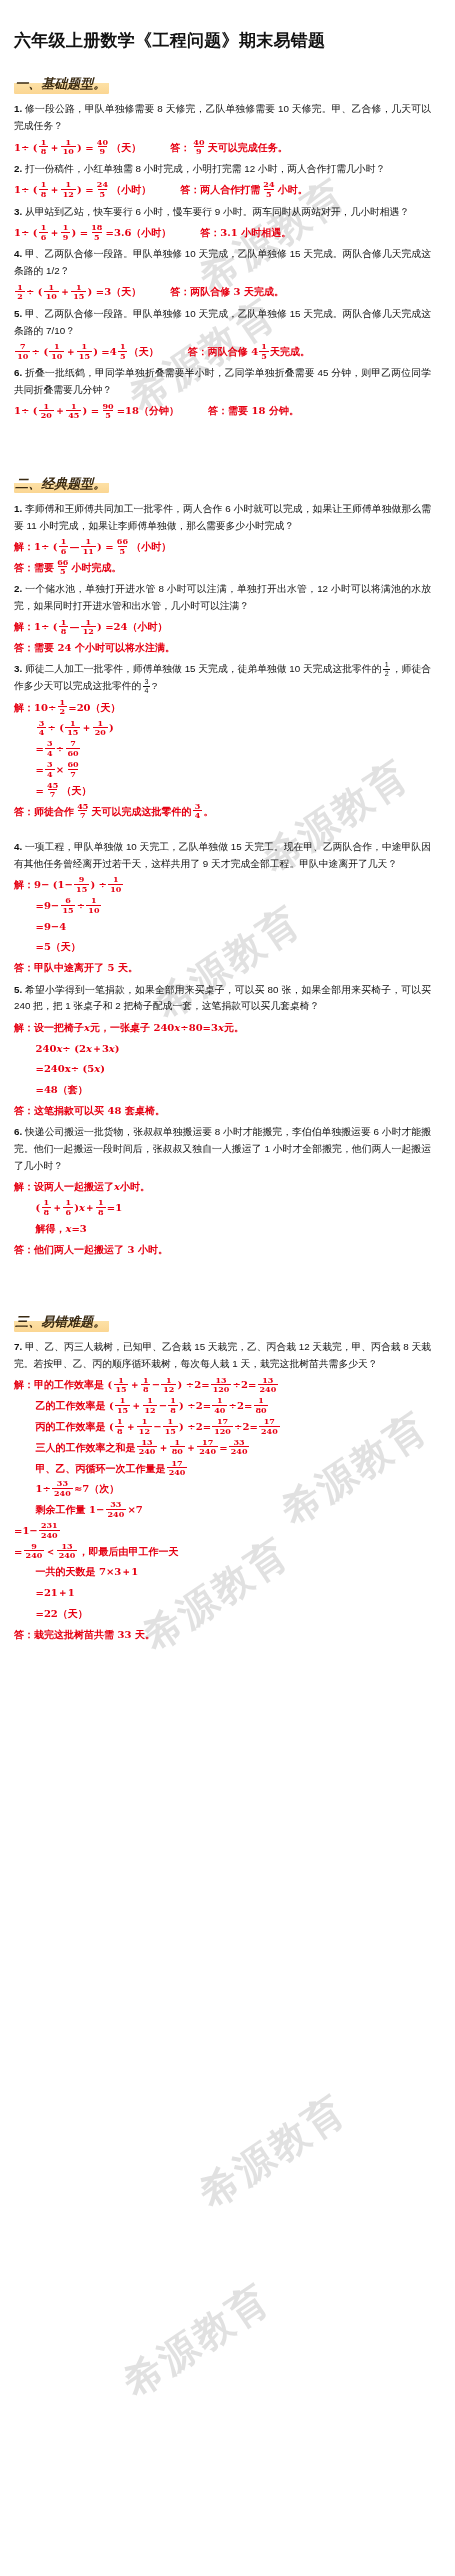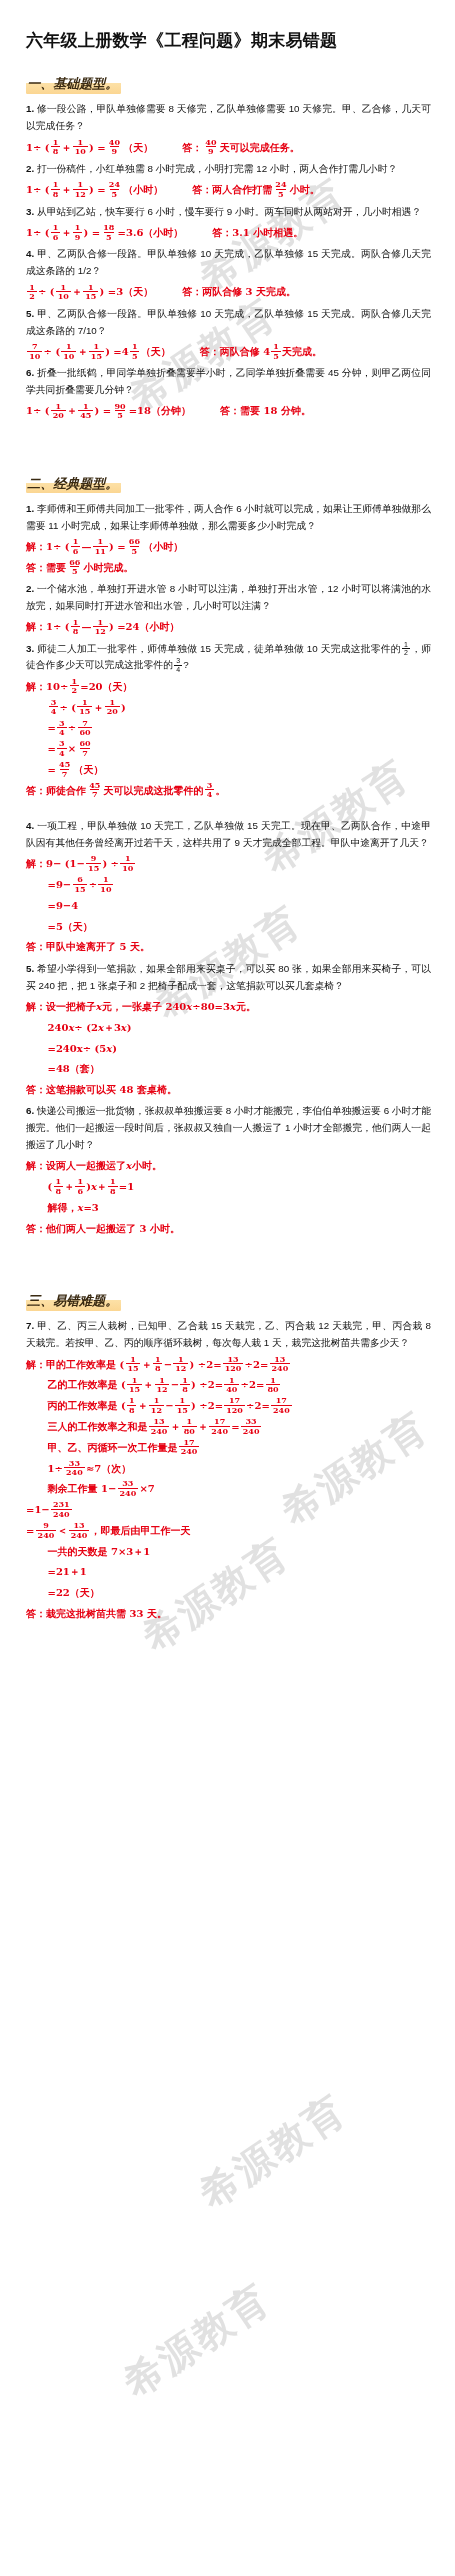--- a/index.html
+++ b/index.html
@@ -9,21 +9,21 @@
     font-family:"Liberation Sans","DejaVu Sans",sans-serif;
     color:#1a1a1a;
     position:relative;
     overflow-x:hidden;
   }
   .page{
     position:relative;
     width:445px;
     min-height:2576px;
     box-sizing:border-box;
-    padding:30px 14px 19px 26px;
+    padding:30px 14px 19px 14px;
     z-index:2;
   }
 
   
   .wm-layer{position:absolute;inset:0;z-index:1;pointer-events:none;overflow:hidden;}
   .wm{
     position:absolute;
     color:#c9c9c9;
     opacity:.55;
     font-size:39px;
@@ -300,20 +300,23 @@
       <p class="q"><span class="num">2.</span> <span>一个储水池，单独打开进水管 8 小时可以注满，单独打开出水管，12 小时可以将满池的水放完，如果同时打开进水管和出水管，几小时可以注满？</span></p>
       <div class="sol">
         <span class="expr">解：1÷ (<span class="frac">
               <span class="n">1</span>
               <span class="d">8</span>
             </span>—<span class="frac">
               <span class="n">1</span>
               <span class="d">12</span>
             </span>) =24（小时）</span>
       </div>
+      <div class="ans">
+        <span class="expr">答：需要 24 个小时可以将水注满。</span>
+      </div>
     </div>
 
     
     <div class="problem">
       <p class="q"><span class="num">3.</span>
         <span>师徒二人加工一批零件，师傅单独做 15 天完成，徒弟单独做 10 天完成这批零件的<span class="frac sm">
               <span class="n">1</span>
               <span class="d">2</span>
             </span>，师徒合作多少天可以完成这批零件的<span class="frac sm">
               <span class="n">3</span>

